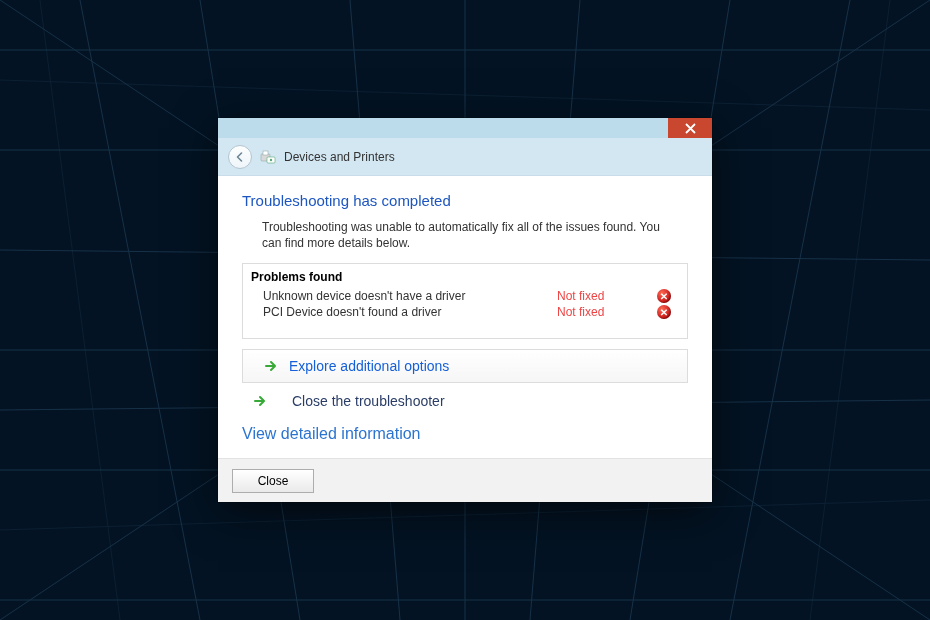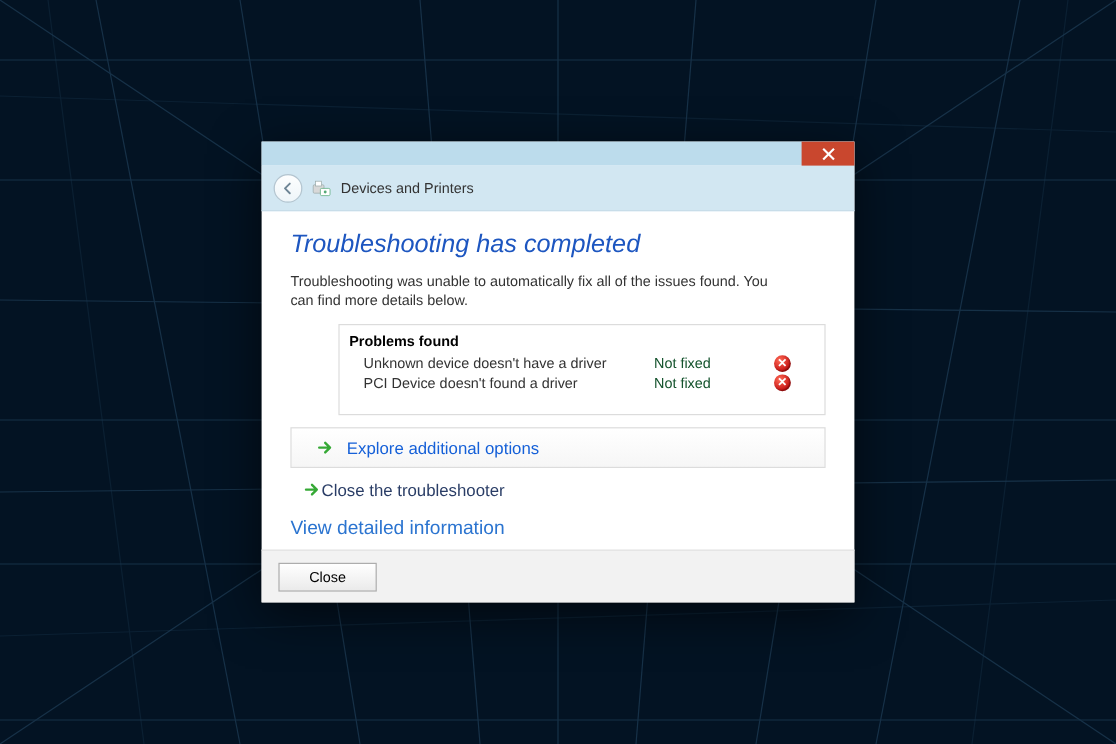--- a/index.html
+++ b/index.html
@@ -61,52 +61,51 @@
   }
   .header-title {
     color: #333;
     font-size: 12px;
   }
   .body {
     padding: 16px 24px 8px 24px;
   }
   .completed-title {
     color: #1d56c0;
-    font-size: 21px;
+    font-size: 15px;
     margin-bottom: 10px;
-    font-style: italic;
   }
   .summary-text {
     color: #333;
     font-size: 12px;
     line-height: 1.35;
     margin-bottom: 12px;
     max-width: 420px;
+    margin-left: 20px;
   }
   .problems-box {
     border: 1px solid #dcdcdc;
-    padding: 6px 16px 18px 0;
+    padding: 6px 4px 18px 0;
     margin-bottom: 10px;
-    margin-left: 40px;
   }
   .problems-title {
     font-weight: bold;
     font-size: 12px;
     padding: 0 8px 4px 8px;
     color: #000;
   }
   .problem-row {
     display: flex;
     align-items: flex-start;
     padding: 1px 12px 1px 20px;
     font-size: 12px;
     color: #333;
   }
   .problem-name { flex: 1; }
-  .problem-status { width: 90px; color: #14532d; }
+  .problem-status { width: 90px; color: #ef4444; }
   .problem-icon { width: 24px; display: flex; justify-content: flex-end; }
   .err-icon {
     width: 14px; height: 14px;
     border-radius: 50%;
     background: radial-gradient(circle at 35% 30%, #ff6a55, #c41212 70%);
     display: flex; align-items: center; justify-content: center;
     color: #fff; font-size: 10px; font-weight: bold;
     box-shadow: inset -1px -1px 1px rgba(0,0,0,.3), 0 0 0 1px #fff;
   }
   .option-button {
@@ -118,21 +117,21 @@
     margin-bottom: 4px;
   }
   .arrow-icon {
     width: 16px; height: 16px;
     display: flex; align-items: center; justify-content: center;
   }
   .arrow-icon svg { display:block; }
   .option-label-blue { color: #1560d8; font-size: 14px; }
   .option-plain {
     padding: 6px 10px;
-    display: flex; align-items: center; gap: 0;
+    display: flex; align-items: center; gap: 24px;
     cursor: pointer;
   }
   .option-label-navy { color: #2a3d66; font-size: 14px; }
   .detail-link {
     color: #2b74d0;
     font-size: 16px;
     margin-top: 10px;
     cursor: pointer;
     display: inline-block;
   }

